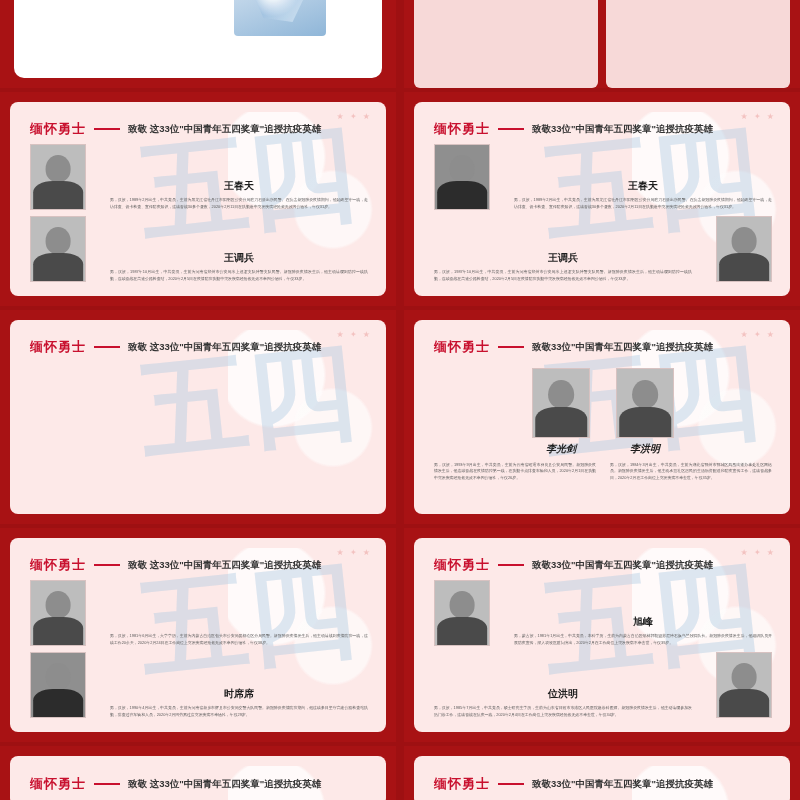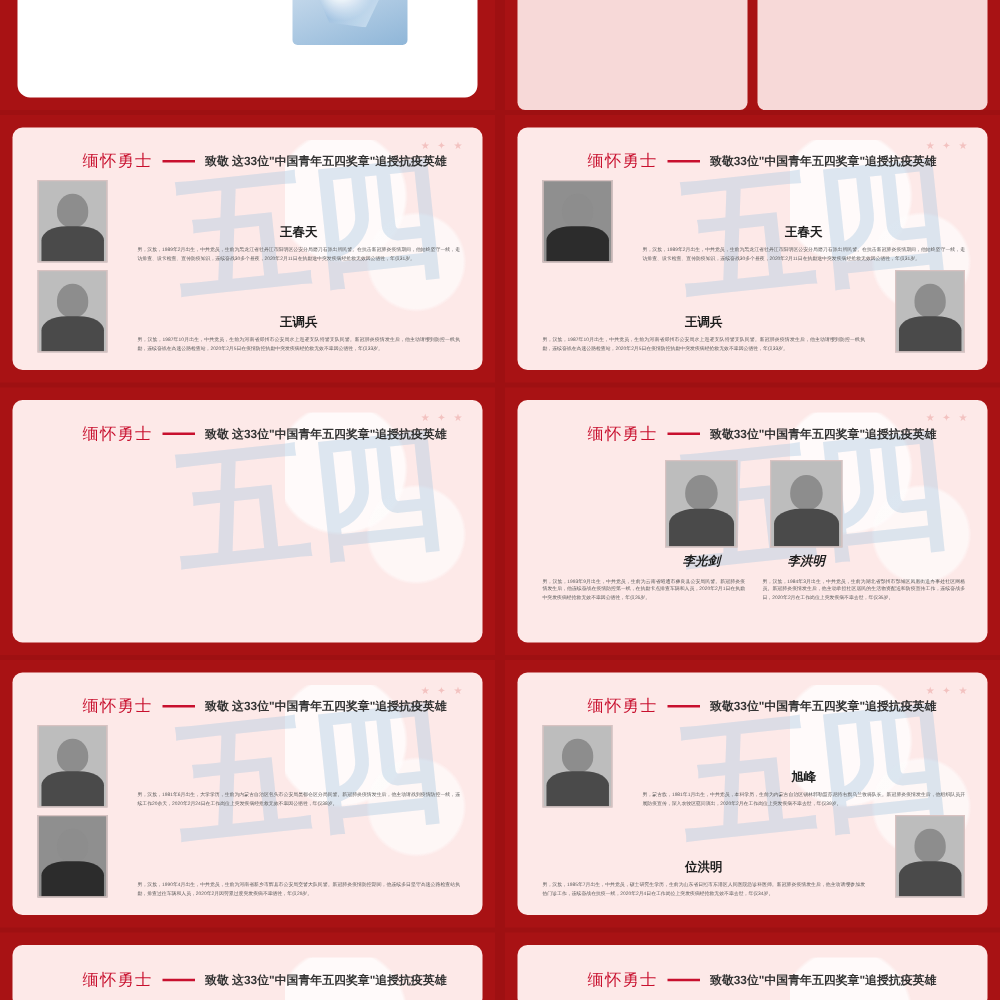--- a/index.html
+++ b/index.html
@@ -107,24 +107,23 @@
     z-index: 4;
     display: flex;
     align-items: center;
     gap: 8px;
     padding: 16px 18px 0 20px;
     height: 38px;
   }
   .h-title {
     color: #c8102e;
     font-size: 13px;
-    font-weight: normal;
+    font-weight: bold;
     letter-spacing: 1px;
     white-space: nowrap;
-    margin-left: 36px;
   }
   .h-rule {
     width: 26px; height: 2px; background: #c8102e; flex: 0 0 auto;
   }
   .h-sub {
     font-size: 9.5px;
     color: #333;
     font-weight: bold;
     white-space: nowrap;
   }
@@ -341,20 +340,21 @@
           <div class="ptext">
             <div class="pbody">男，汉族，1981年6月出生，大学学历，生前为内蒙古自治区包头市公安局昆都仑区分局民警。新冠肺炎疫情发生后，他主动请战到疫情防控一线，连续工作20余天，2020年2月24日在工作岗位上突发疾病经抢救无效不幸因公牺牲，年仅38岁。</div>
           </div>
         </div>
         <div class="person">
           <div class="photo dark" style="width:56px;height:66px;">
             <div class="head"></div>
               <div class="body"></div>
           </div>
           <div class="ptext">
+            <div class="pname">时席席</div>
             <div class="pbody">男，汉族，1990年4月出生，中共党员，生前为河南省新乡市辉县市公安局交警大队民警。新冠肺炎疫情防控期间，他连续多日坚守高速公路检查站执勤，排查过往车辆和人员，2020年2月因劳累过度突发疾病不幸牺牲，年仅29岁。</div>
           </div>
         </div>
       </div>
     </div>
   </div>
 
   <div class="slide">
     <div class="bg">
       <div class="wm">五四</div>

